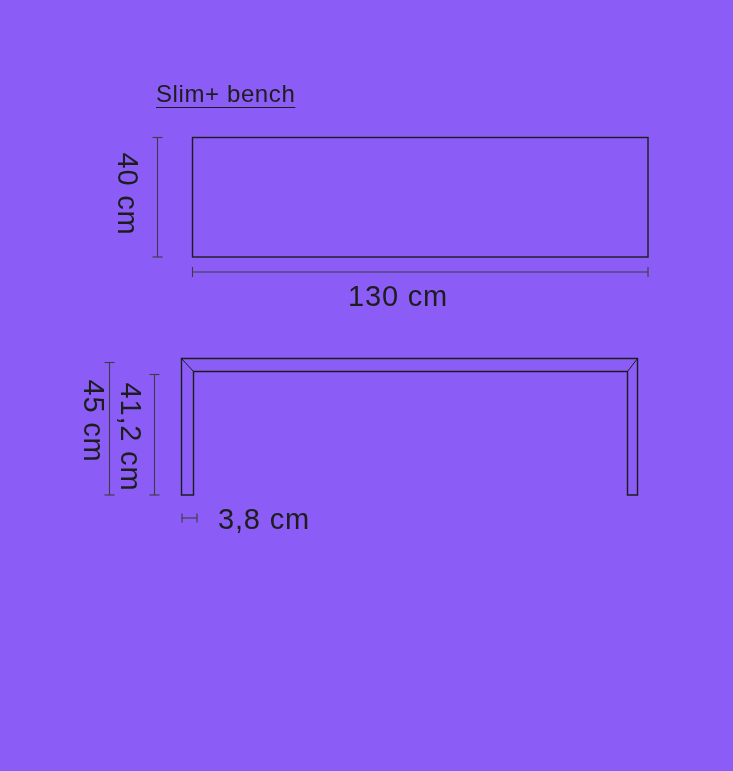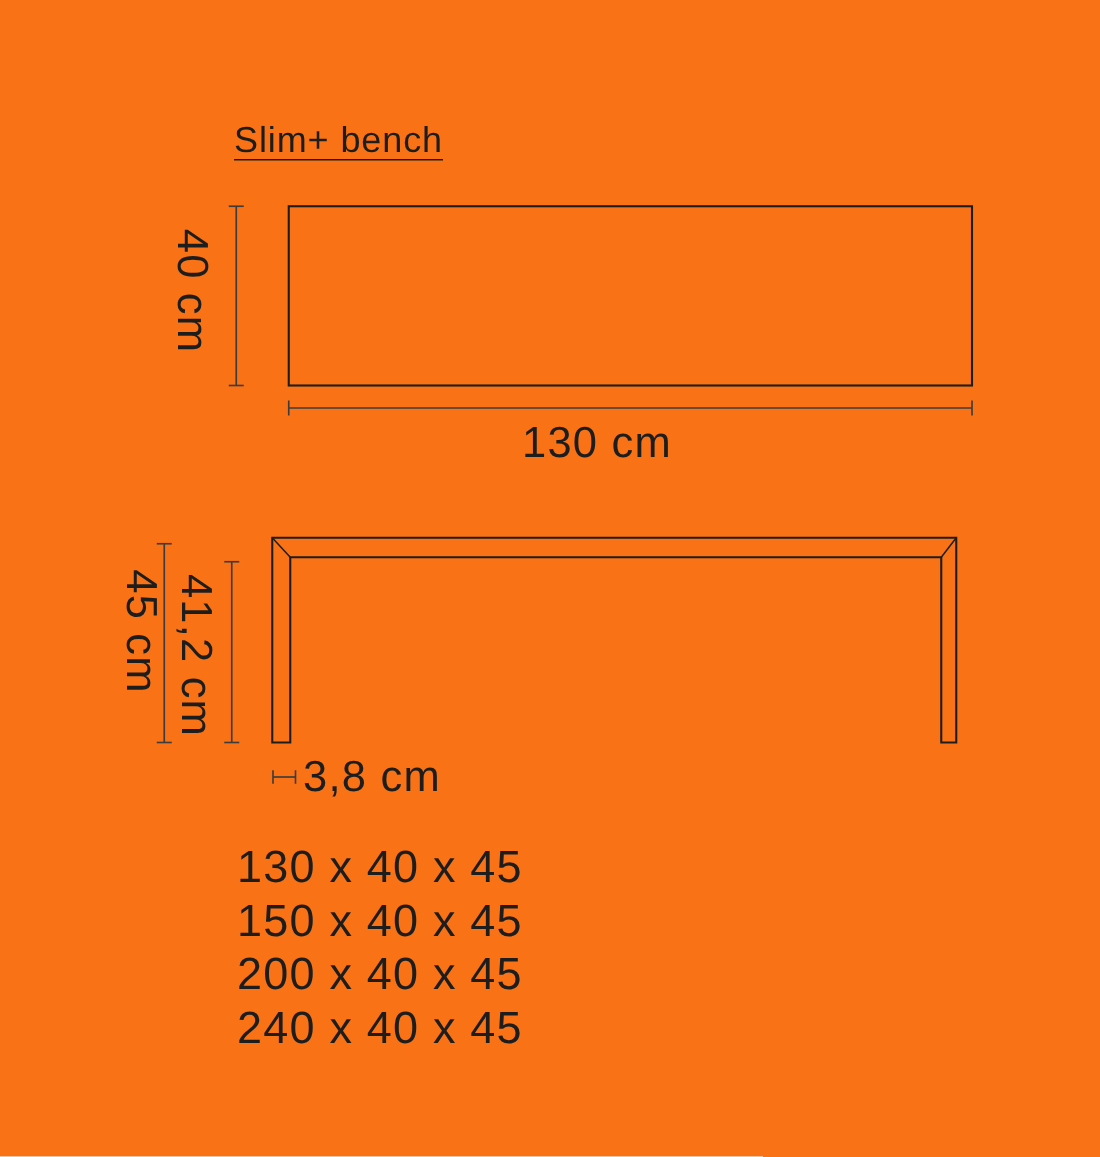--- a/index.html
+++ b/index.html
@@ -4,21 +4,21 @@
 <style>
   html, body {
     margin: 0;
     padding: 0;
     background: #ffffff;
   }
   .canvas {
     position: relative;
     width: 733px;
     height: 771px;
-    background: #f97316;
+    background: #8b5cf6;
     overflow: hidden;
     font-family: "Liberation Sans", "DejaVu Sans", sans-serif;
     color: #1d1d1d;
   }
   .drawing-svg {
     position: absolute;
     left: 0;
     top: 0;
     width: 733px;
     height: 771px;
@@ -103,22 +103,16 @@
     </g>
   </svg>
 
   <div class="title">Slim+ bench</div>
 
   <div class="dim-label vertical" style="left:127px; top:194px;">40 cm</div>
   <div class="dim-label" style="left:398px; top:296px;">130 cm</div>
 
   <div class="dim-label vertical" style="left:93px; top:421px;">45 cm</div>
   <div class="dim-label vertical" style="left:130px; top:437px;">41,2 cm</div>
-  <div class="dim-label" style="left:248px; top:519px;text-align:right;">3,8 cm</div>
+  <div class="dim-label" style="left:264px; top:519px;text-align:right;">3,8 cm</div>
 
-  <div class="size-list">
-    <div>130 x 40 x 45</div>
-    <div>150 x 40 x 45</div>
-    <div>200 x 40 x 45</div>
-    <div>240 x 40 x 45</div>
-  </div>
 
 </div>
 
 </body></html>

